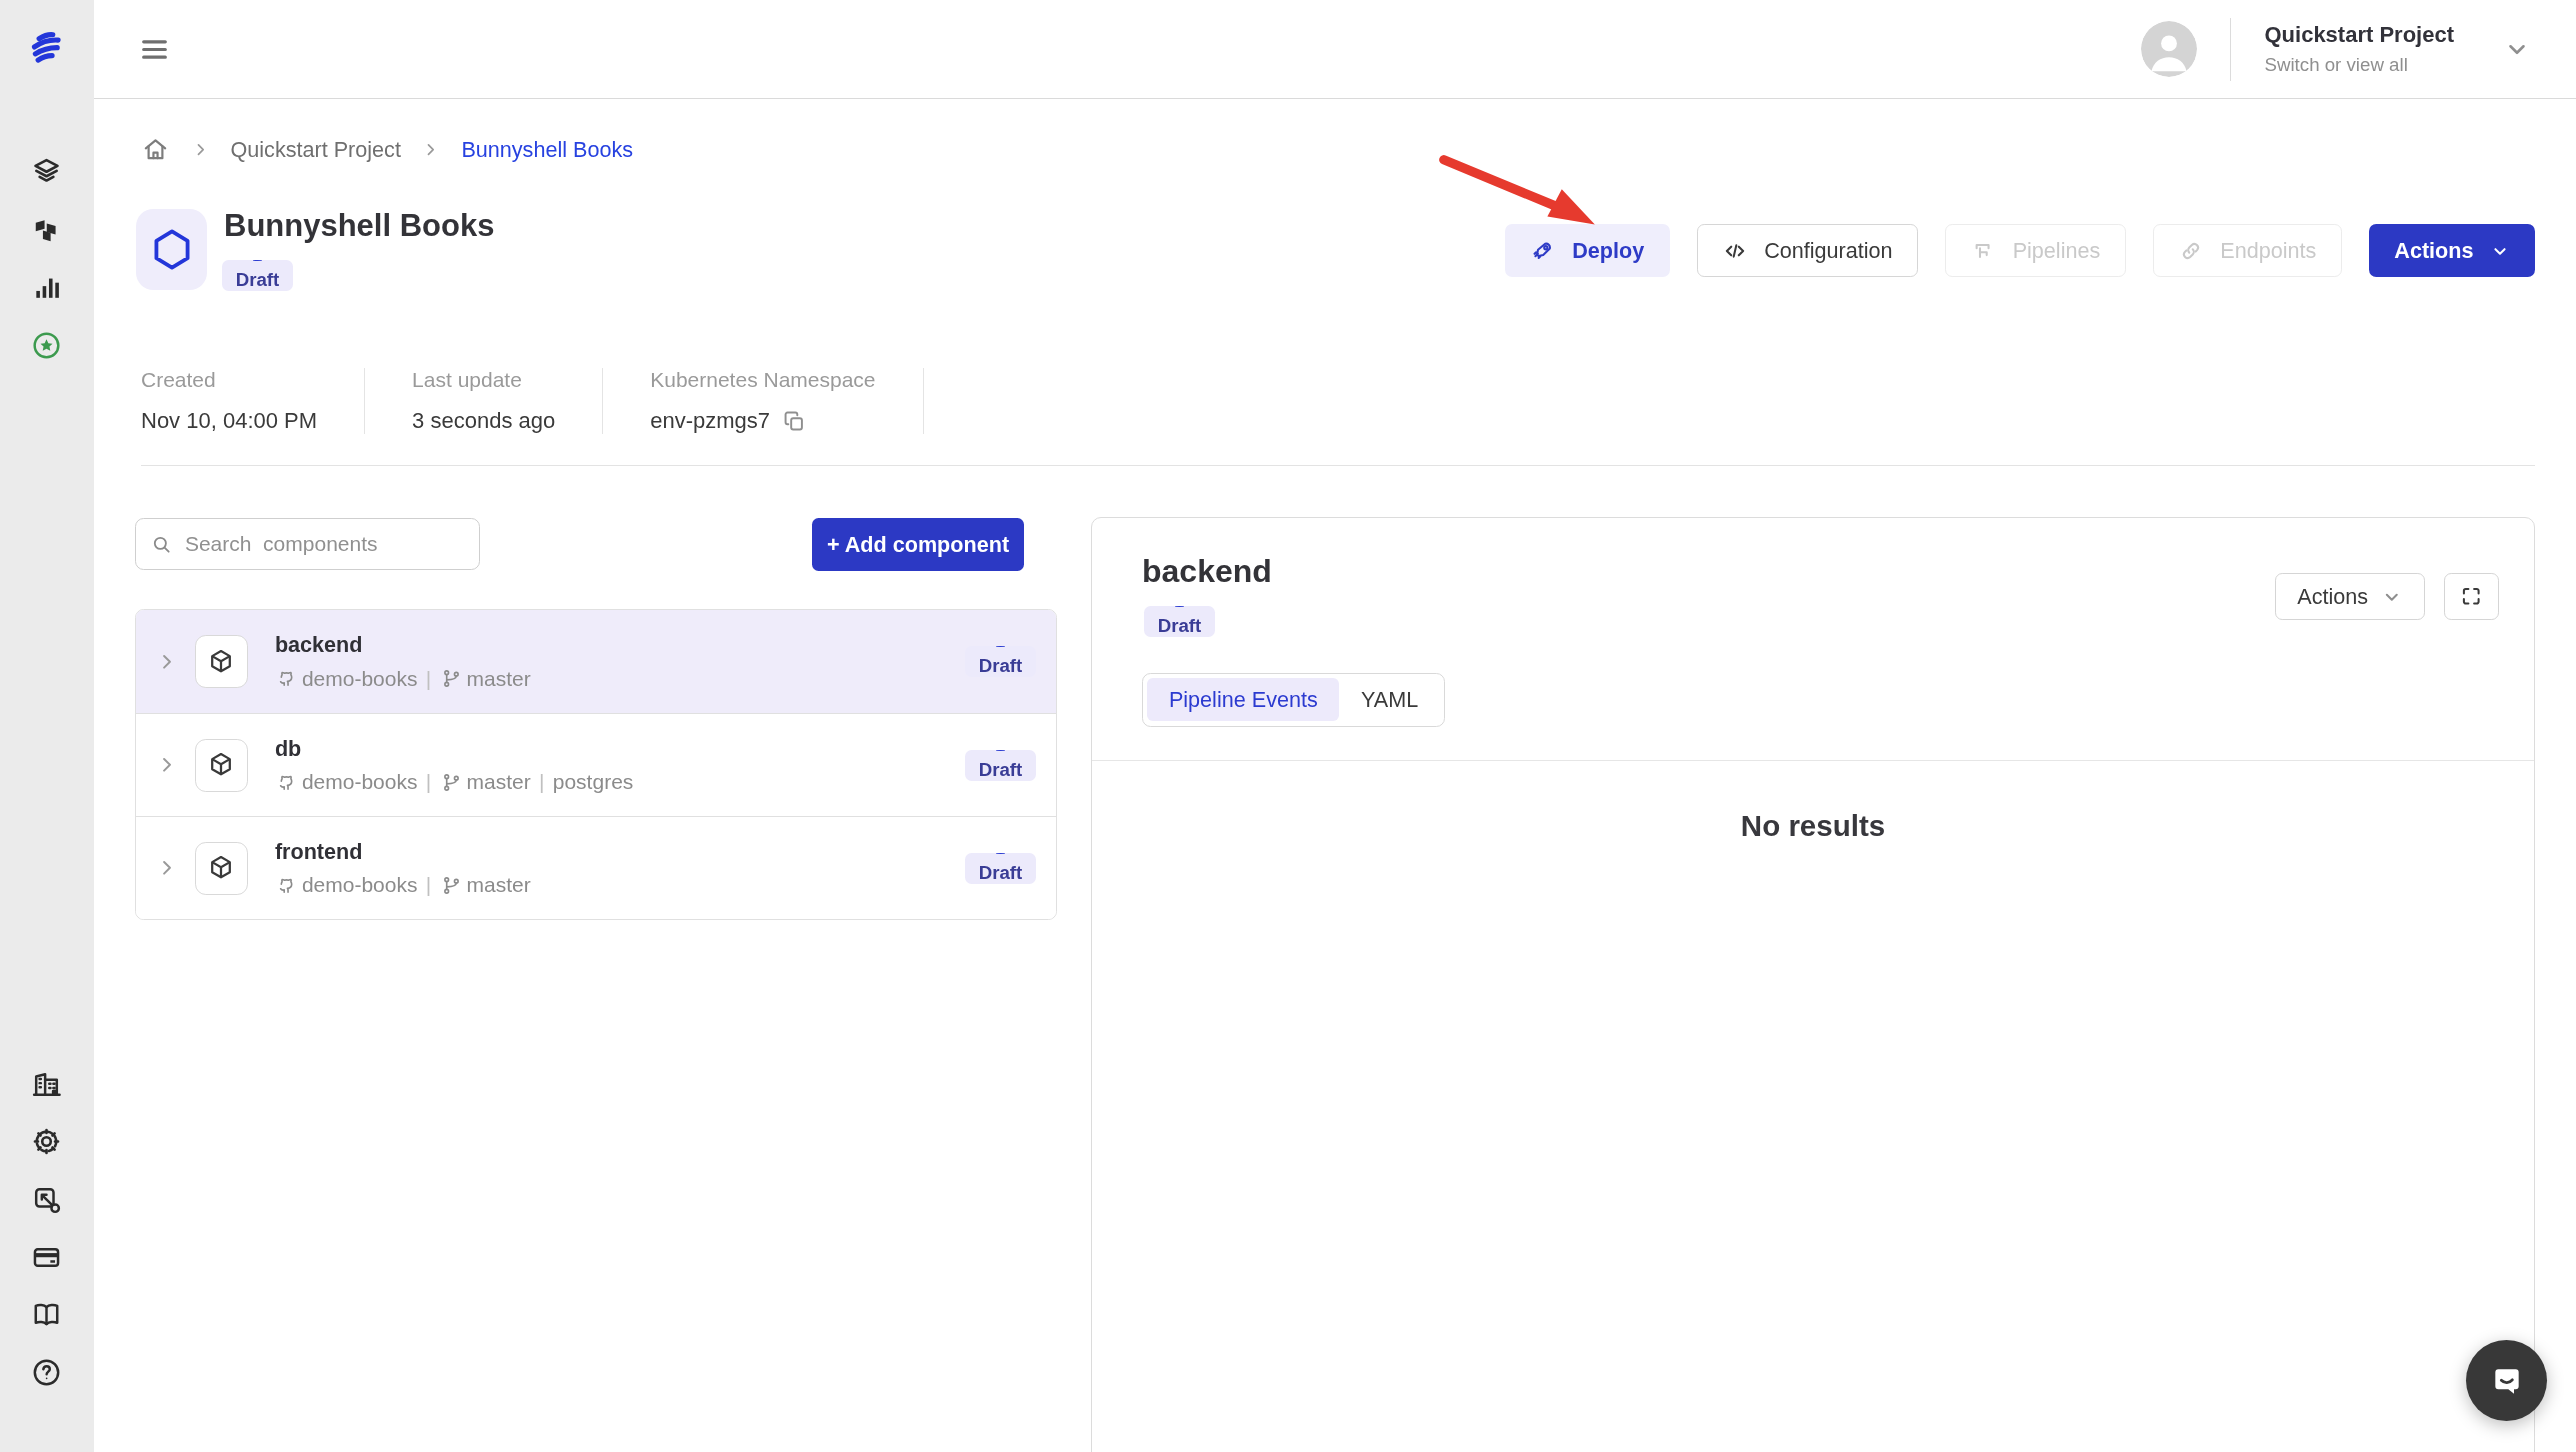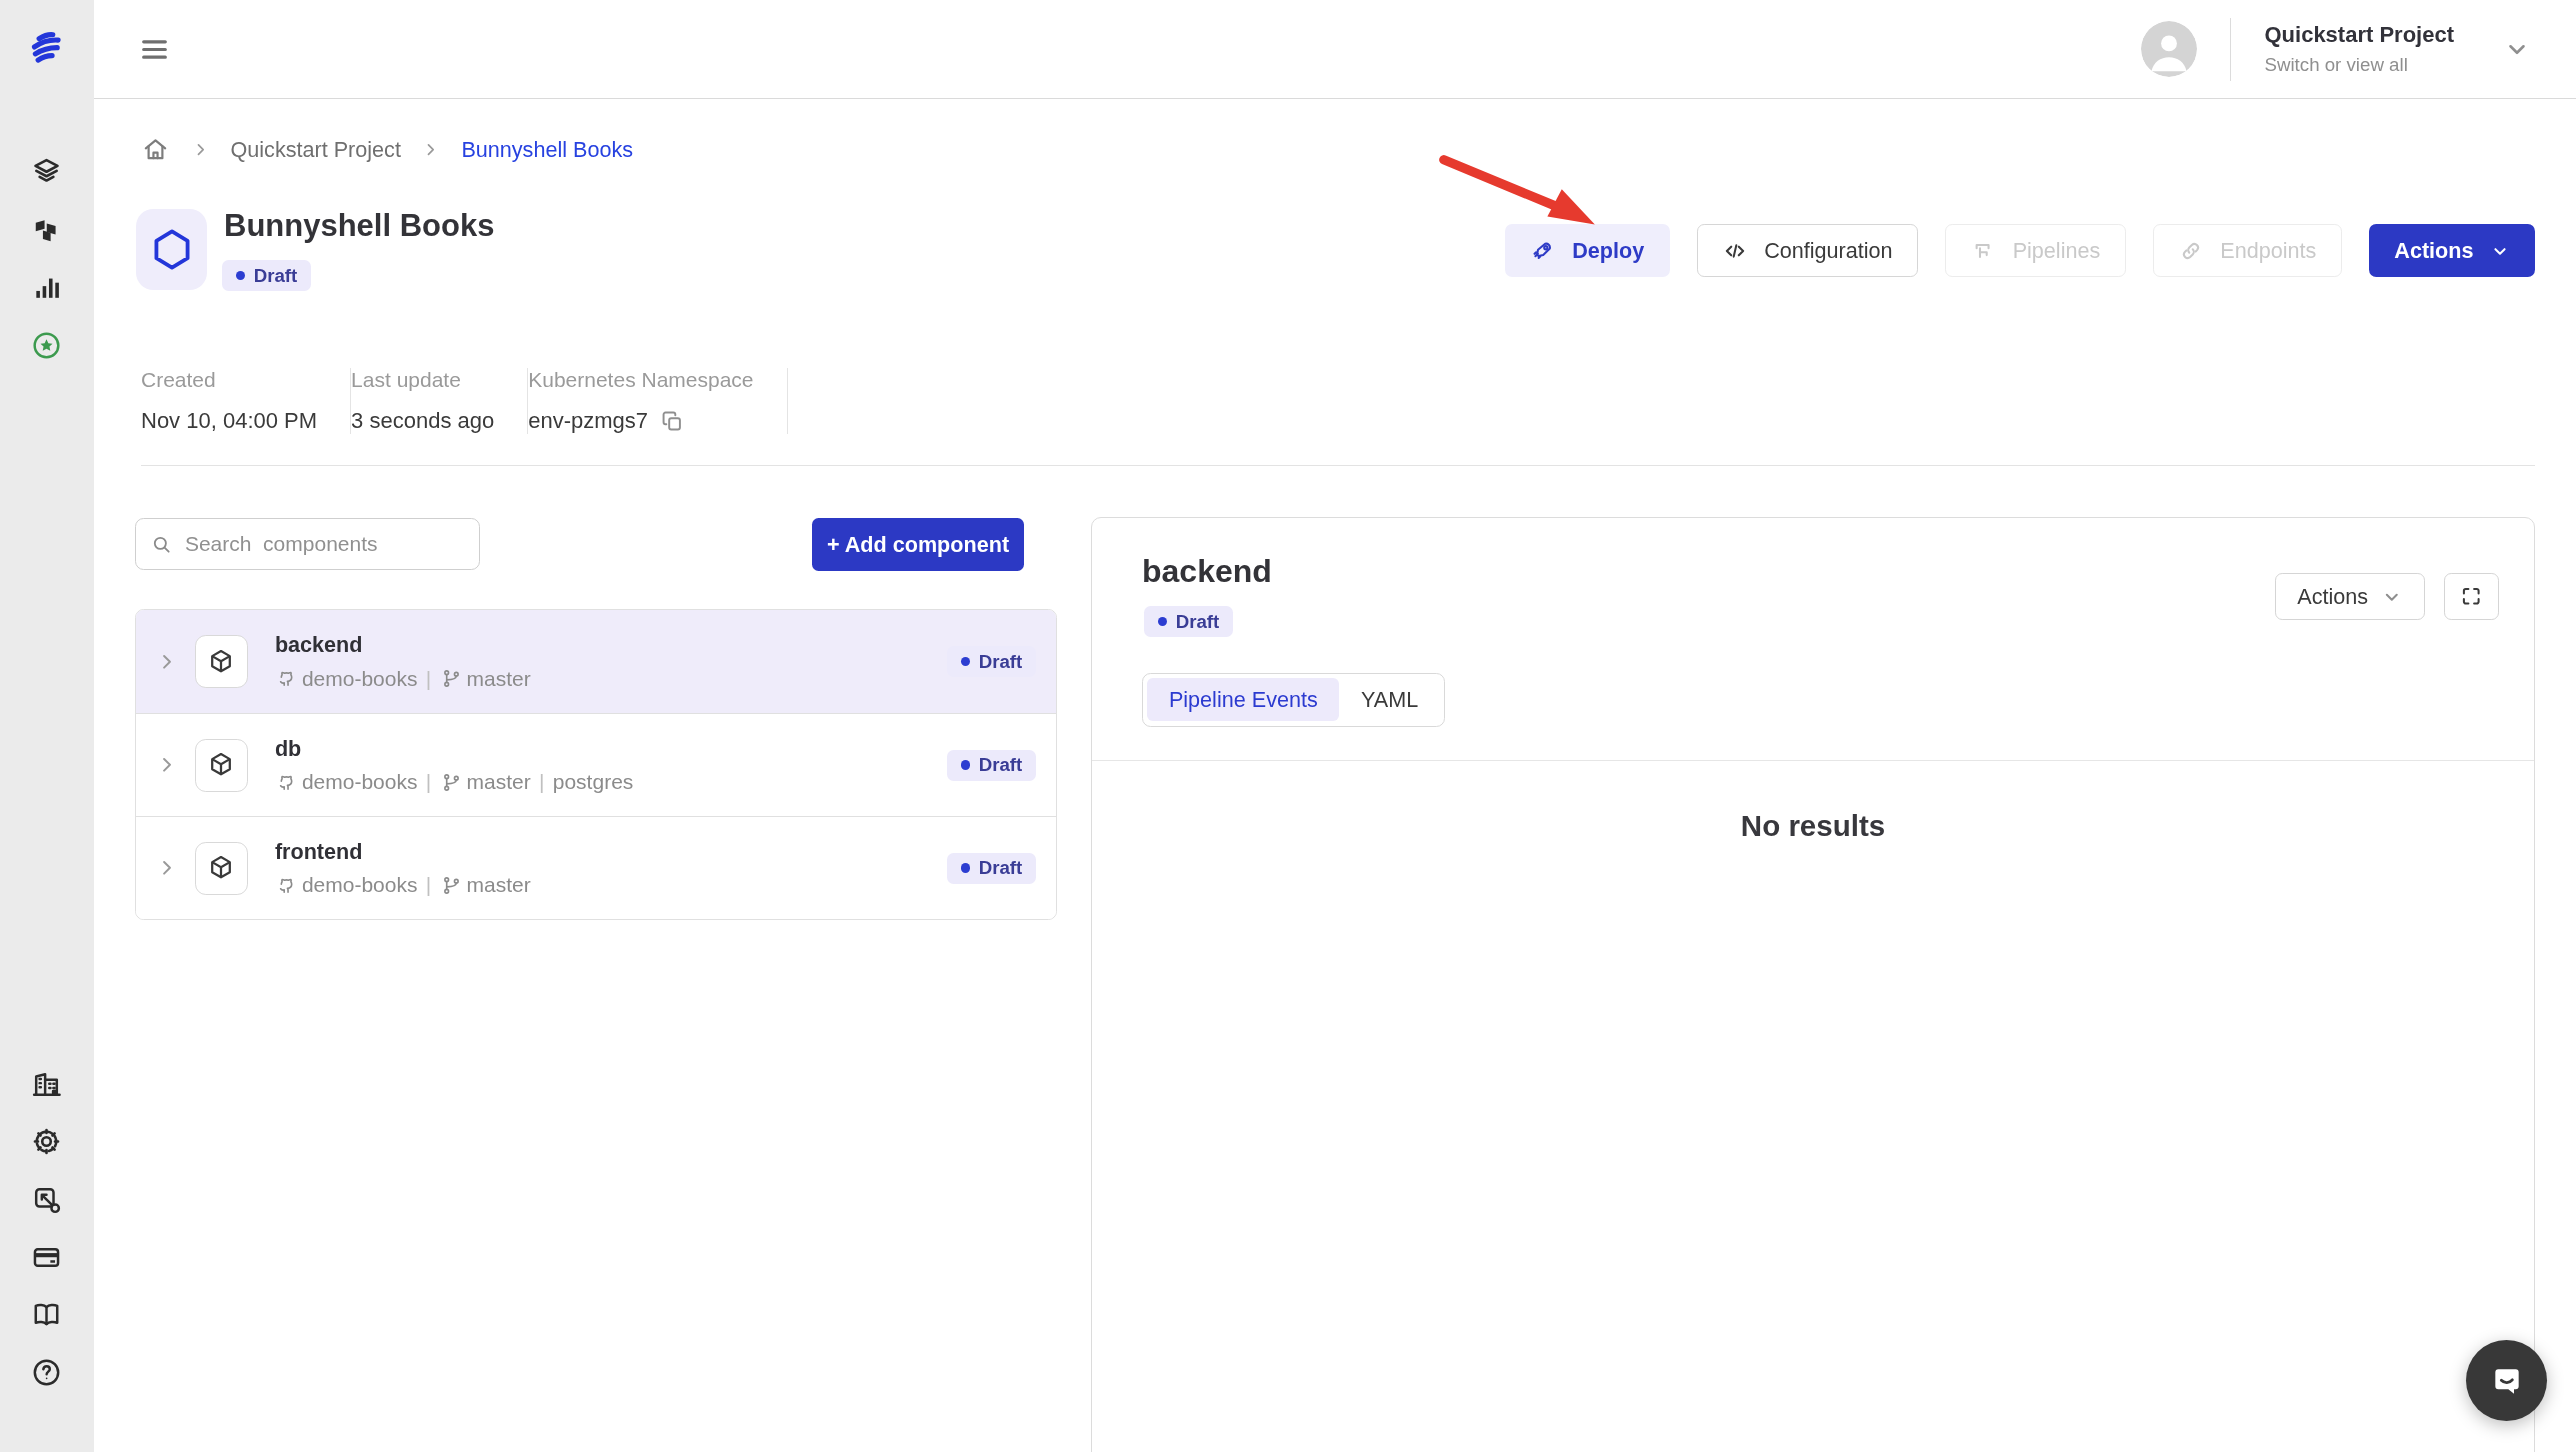--- a/index.html
+++ b/index.html
@@ -46,40 +46,40 @@
 
   .env-icon-box {
     position: absolute; left: 42px; top: 109px; width: 71px; height: 81px;
     background: #efedfb; border-radius: 17.3px; display: flex; align-items: center; justify-content: center;
   }
   .env-icon-box svg { width: 42px; height: 45px; color: #2336d9; }
   .page-title { position: absolute; left: 130px; top: 108px; font-size: 31px; font-weight: bold; color: #333338; }
   .badge {
     display: inline-flex; align-items: center; gap: 8.6px;
     background: #eceafb; border-radius: 6.5px; height: 31px; padding: 0 13.7px;
-    font-size: 18.7px; color: #3a3d96; font-weight: bold;
+    font-size: 18.7px; color: #3a3d96; font-weight: bold; flex-direction: column;
   }
   .badge .dot { width: 9.4px; height: 9.4px; border-radius: 50%; background: #2c3dd1; }
   .title-badge { position: absolute; left: 128px; top: 160px; }
 
   .toolbar { position: absolute; top: 124px; right: 41px; display: flex; gap: 27px; }
   .btn {
     height: 53px; border-radius: 7.2px; display: inline-flex; align-items: center; justify-content: center;
     gap: 16px; font-size: 21.6px; padding: 0 24.5px; cursor: pointer; white-space: nowrap;
     border: 1.4px solid transparent; background: #fff;
   }
   .btn svg { width: 26px; height: 26px; }
   .btn-deploy { background: #efeefc; color: #2e3bc6; font-weight: bold; }
   .btn-outline { border-color: #d6d6d6; color: #3a3a3a; }
   .btn-disabled { border-color: #ececec; color: #c9c9c9; cursor: default; }
   .btn-primary { background: #2c39c4; color: #ffffff; font-weight: bold; }
   .btn-primary svg { color: #fff; }
 
   .meta-row { position: absolute; left: 47px; top: 268px; display: flex; }
-  .meta-group { padding-right: 33px; border-right: 1.4px solid #e4e4e4; }
+  .meta-group { padding-right: 47px; margin-right: 47px; border-right: 1.4px solid #e4e4e4; }
   .meta-label { font-size: 21px; color: #9a9a9a; }
   .meta-value { font-size: 22px; color: #3a3a3a; margin-top: 16px; display: flex; align-items: center; gap: 11.5px; }
   .copy-icon { width: 24.5px; height: 24.5px; color: #8f8f8f; cursor: pointer; }
 
   .rule { position: absolute; left: 47px; right: 41px; top: 365px; border-top: 1.4px solid #e3e3e3; }
 
   
   .search-wrap {
     position: absolute; left: 41px; top: 418px; width: 345px; height: 52px;
     border: 1.4px solid #cfcfcf; border-radius: 8.6px; background: #fff;

